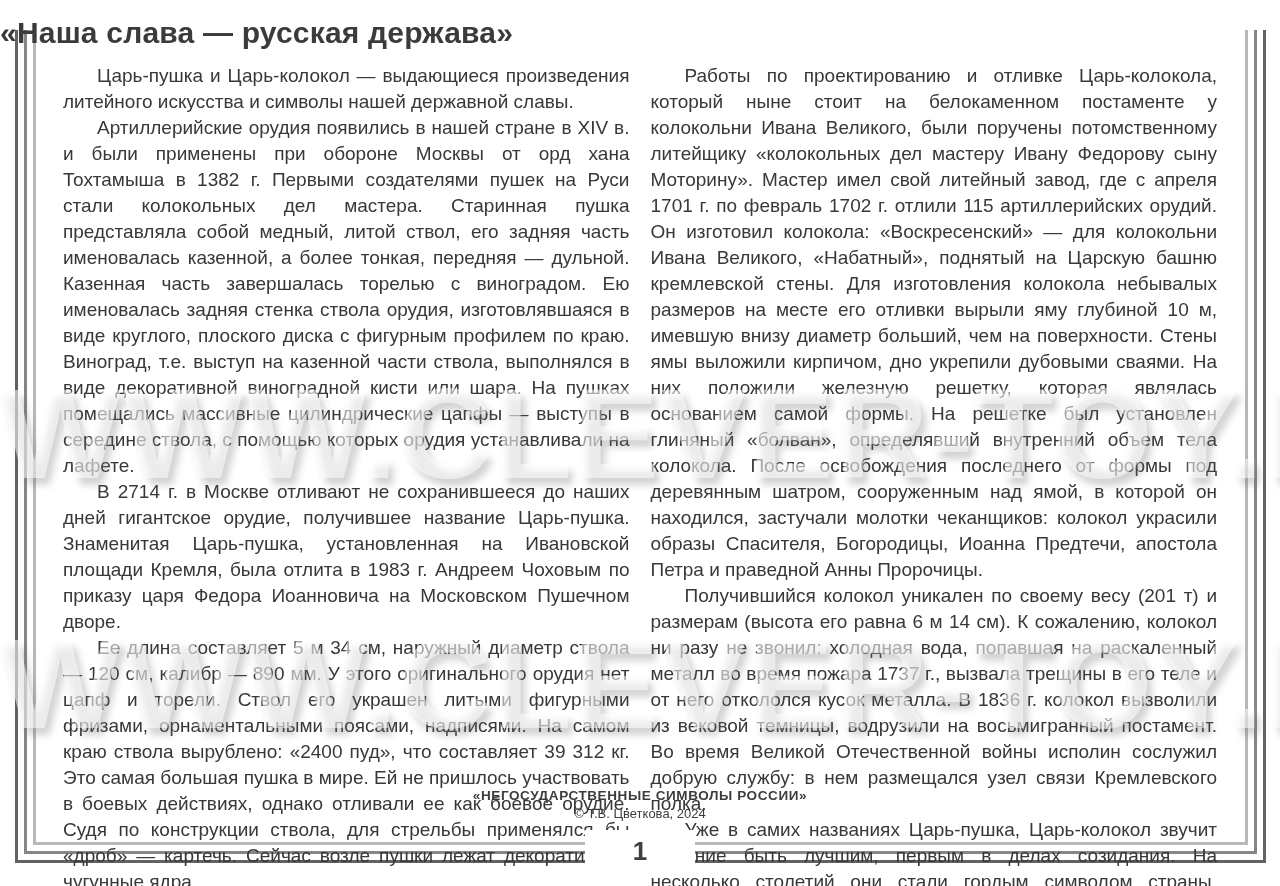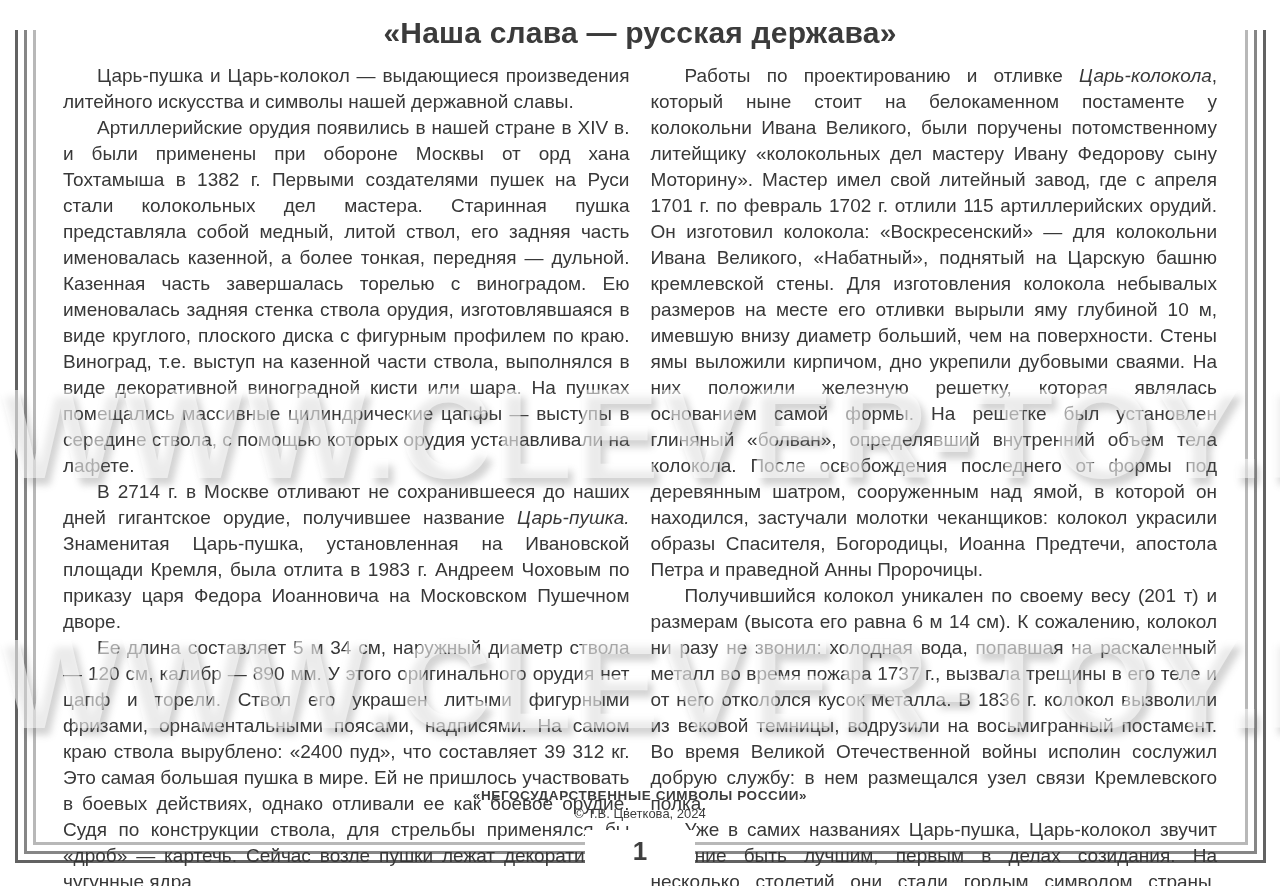--- a/index.html
+++ b/index.html
@@ -19,41 +19,40 @@
   }
   
   .frame { position: absolute; border-style: solid; border-top: none; pointer-events: none; }
   .frame-outer  { left: 15px; right: 14px; top: 30px; bottom: 23px; border-width: 3px; border-color: #626262; }
   .frame-middle { left: 24px; right: 23px; top: 30px; bottom: 32px; border-width: 3px; border-color: #868686; }
   .frame-inner  { left: 33px; right: 32px; top: 30px; bottom: 41px; border-width: 3px; border-color: #b8b8b8; }
 
   .title {
     position: absolute;
     top: 16px; left: 0; right: 0;
-    text-align: center;
     font-size: 30px;
     font-weight: 700;
     color: #3b3b3b;
     letter-spacing: 0.2px;
   }
   .content {
     position: absolute;
     top: 63px; left: 63px; right: 63px;
     display: flex;
     gap: 21px;
   }
   .col { flex: 1 1 0; color: #383838; }
   .para {
     margin: 0;
     text-indent: 34px;
     text-align: justify;
     font-size: 19px;
     line-height: 26px;
   }
-  .para .it { font-style: italic; }
+  .para .it { }
 
   .footer {
     position: absolute;
     top: 788px; left: 0; right: 0;
     text-align: center;
     color: #3c3c3c;
   }
   .footer-series {
     font-size: 13.5px;
     font-weight: 700;

